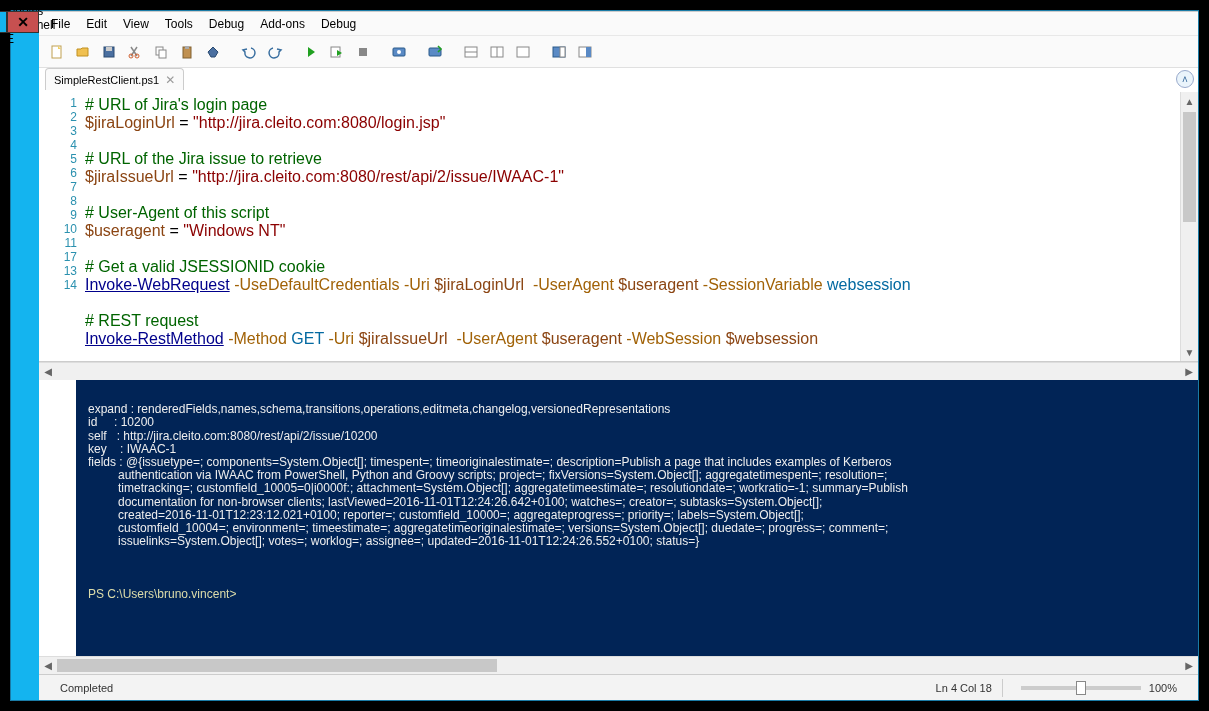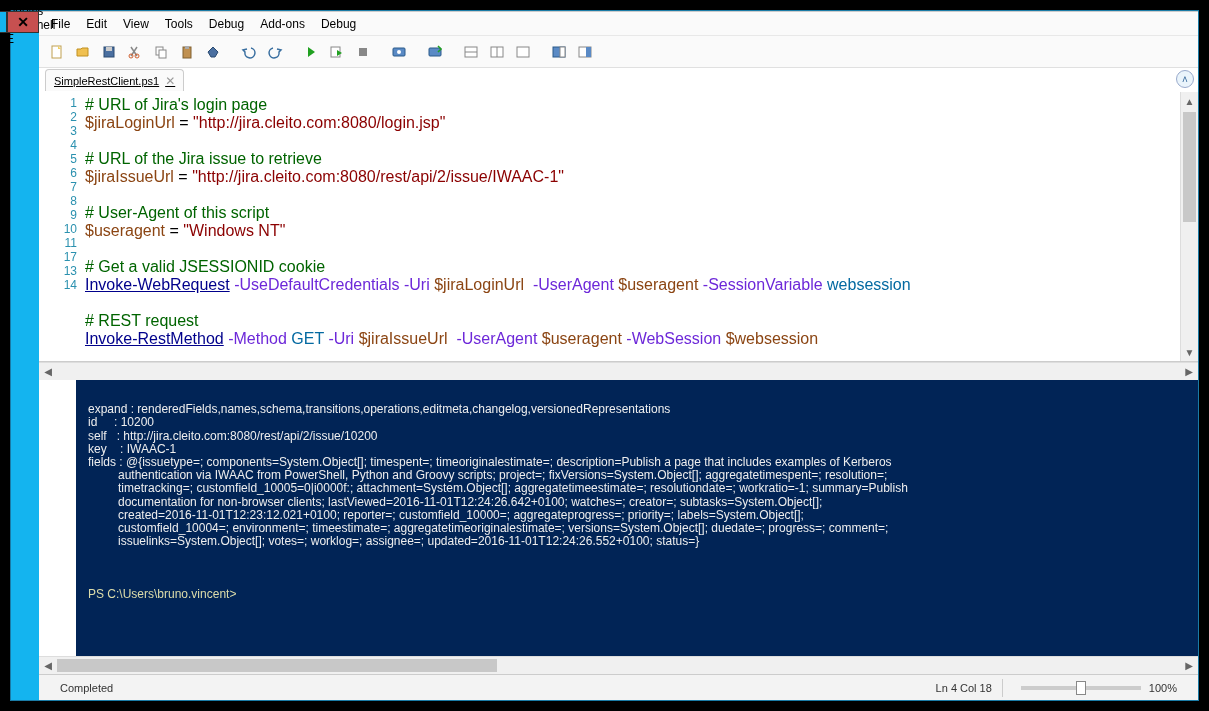--- a/index.html
+++ b/index.html
@@ -13,33 +13,33 @@
 .winbtn.min::before { content:""; display:block; width:10px; height:2px; background:#000; margin-top:6px;}
 .winbtn.max::before { content:""; display:block; width:10px; height:10px; border:2px solid #000; }
 .winbtn.close { background:#c75050; color:#000; }
 .inner { background:#fff; flex:1; display:flex; flex-direction:column; border-top:1px solid #ccc; }
 .menubar { height:24px; background:#fafafa; border-bottom:1px solid #e8e8e8; display:flex; align-items:center; padding:8px 4px; font-size:12px; }
 .menubar span { padding:2px 8px; cursor:default; }
 .toolbar { height:32px; background:#fafafa; border-bottom:1px solid #e0e0e0; display:flex; align-items:center; padding:0 6px; gap:2px; }
 .tbtn { width:24px; height:24px; display:flex; align-items:center; justify-content:center; border:1px solid transparent; }
 .tbtn svg { width:16px; height:16px; }
 .tsep { width:8px; }
-.tabbar { height:24px; background:#fff; display:flex; align-items:center; padding:0 6px; position:relative;text-decoration:underline; }
+.tabbar { height:24px; background:#fff; display:flex; align-items:flex-start; padding:0 6px; position:relative; }
 .tab { height:22px; background:#fafafa; border:1px solid #ccc; border-bottom:none; border-radius:4px 4px 0 0; padding:2px 8px; font-size:11px; display:flex; align-items:center; gap:6px; }
 .tab .x { color:#999; font-size:12px; cursor:pointer; }
 .ribbon-chev { position:absolute; right:4px; top:2px; width:18px; height:18px; border:1px solid #9ac; border-radius:50%; background:#eaf4fb; display:flex; align-items:center; justify-content:center; font-size:10px; color:#369; }
 .panes { flex:1; display:flex; flex-direction:column; min-height:0; }
 .editor-pane { height:270px; display:flex; border-bottom:1px solid #ccc; position:relative; }
 .gutter { width:46px; background:#fff; text-align:right; padding:4px 8px 4px 4px; font-family:Consolas,monospace; font-size:12px; color:#2b91af; user-select:none; }
 .code { flex:1; background:#fff; font-family:Consolas,monospace; font-size:16px; padding:4px 0; white-space:pre; overflow:hidden; }
 .c-comment { color:#006400; }
 .c-var { color:#8b4513; }
 .c-string { color:#8b0000; }
 .c-cmd { color:#00008b;text-decoration:underline; }
-.c-param { color:#6d28d9; }
+.c-param { color:#a16207; }
 .c-bare { color:#0369a1; }
 .vscroll { width:18px; background:#f0f0f0; border-left:1px solid #ddd; position:relative; }
 .vscroll .up,.vscroll .dn { height:18px; display:flex; align-items:center; justify-content:center; font-size:10px; color:#666; }
 .vscroll .thumb { position:absolute; left:2px; right:2px; top:20px; height:110px; background:#c8c8c8; }
 .vscroll .dn { position:absolute; bottom:0; left:0; right:0; }
 .hscroll { height:18px; background:#f0f0f0; border-top:1px solid #ddd; display:flex; align-items:center; }
 .hscroll .lt,.hscroll .rt { width:18px; text-align:center; font-size:10px; color:#666; }
 .hscroll .track { flex:1; position:relative; height:100%; }
 .hscroll .thumb { position:absolute; left:0; width:440px; top:2px; bottom:2px; background:#c8c8c8; }
 .console-wrap { flex:1; display:flex; flex-direction:column; min-height:0; }

